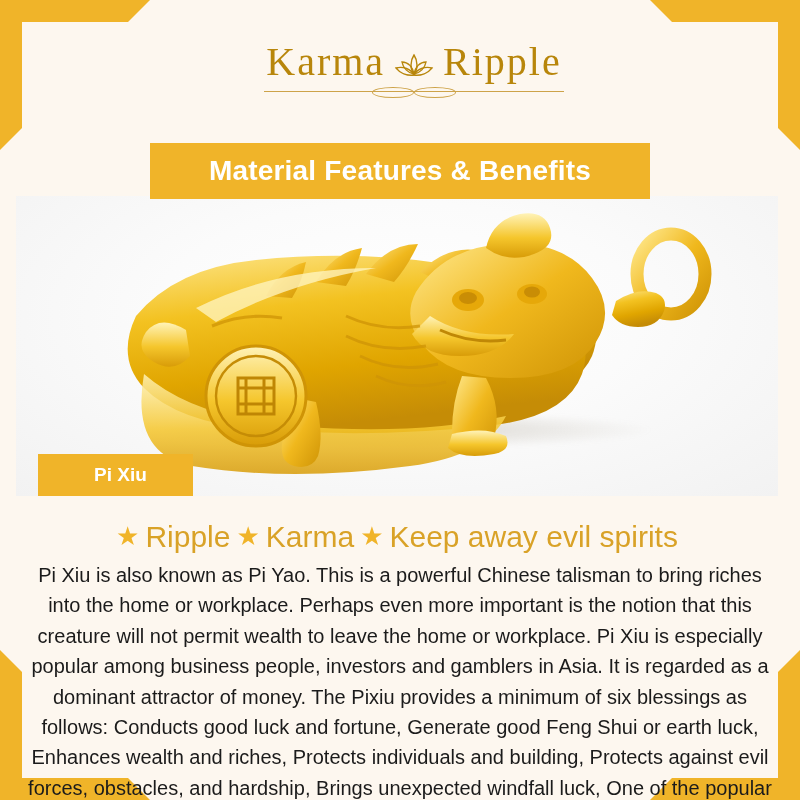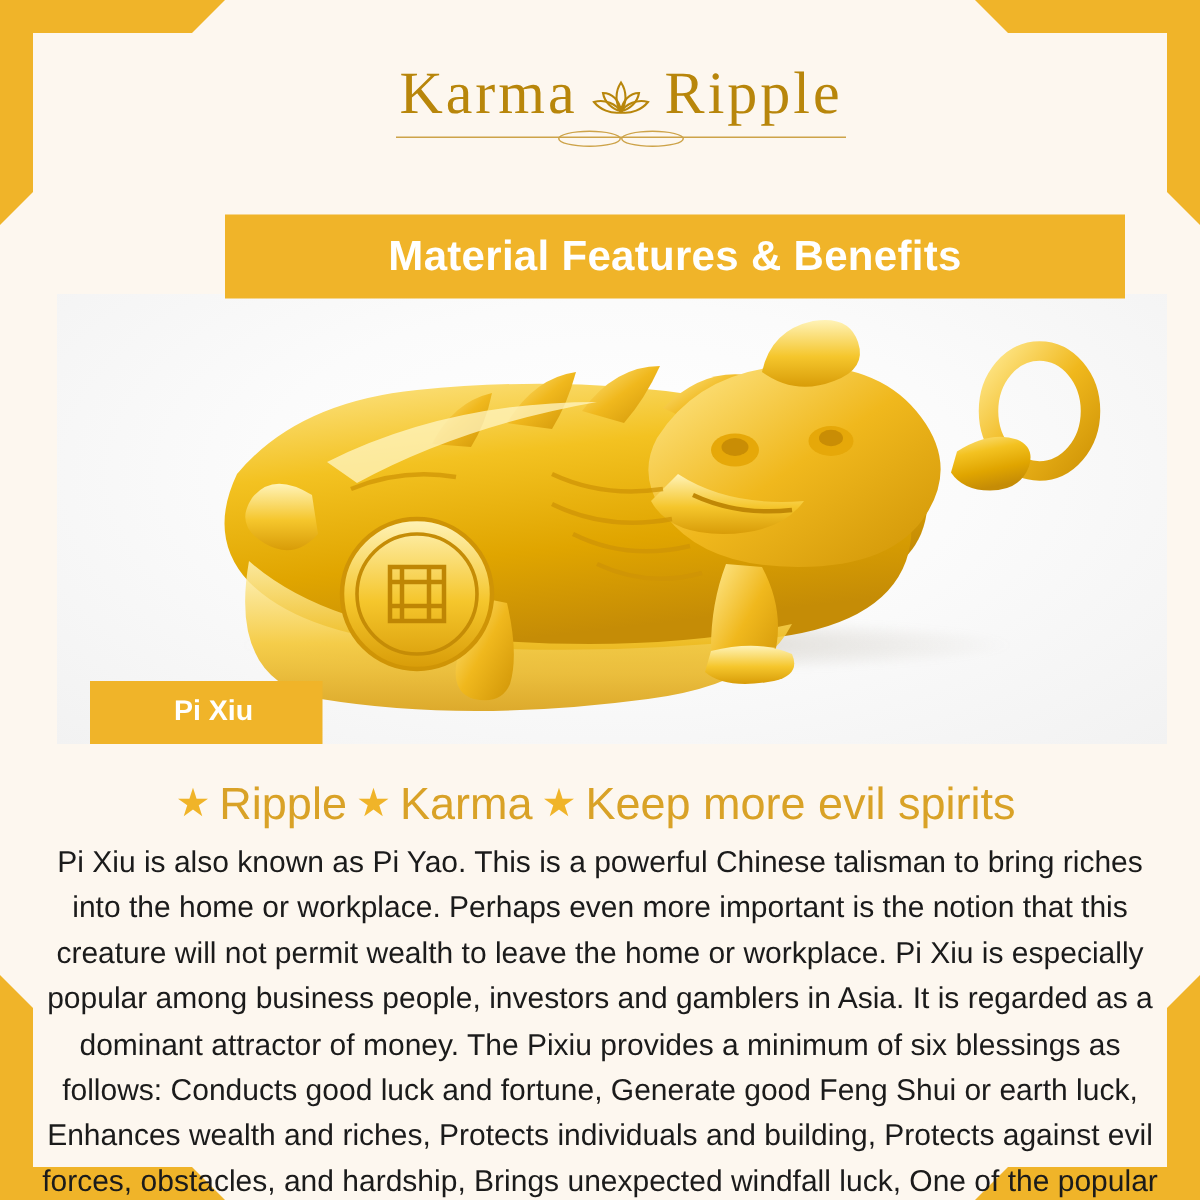--- a/index.html
+++ b/index.html
@@ -70,36 +70,36 @@
   }
   .brand-rule:before,.brand-rule:after{
     content:"";position:absolute;top:-4px;width:40px;height:9px;
     border:1px solid #cda349;border-radius:50%;
   }
   .brand-rule:before{left:108px;}
   .brand-rule:after{left:150px;}
 
   
   .headline-band{
-    position:absolute;left:150px;top:143px;width:600px;height:56px;
+    position:absolute;left:150px;top:143px;width:500px;height:56px;
     background:#f0b429;
     display:flex;align-items:center;justify-content:center;
     z-index:6;
   }
   .headline-text{
     color:#ffffff;
     font-size:28px;
     font-weight:bold;
     letter-spacing:0.2px;
     white-space:nowrap;
   }
 
   
   .photo{
-    position:absolute;left:38px;top:196px;right:22px;height:300px;
+    position:absolute;left:16px;top:196px;right:22px;height:300px;
     background:
       radial-gradient(ellipse at 50% 40%, #ffffff 0%, #fbfbfb 45%, #f2f2f2 100%);
     overflow:hidden;
     z-index:2;
   }
   .pixiu-wrap{
     position:absolute;left:0;right:0;top:0;bottom:0;
   }
   .shadow-blob{
     position:absolute;left:120px;top:215px;width:520px;height:38px;
@@ -255,18 +255,18 @@
           <path d="M196 130 q34 -14 70 -8"></path>
         </g>
 
         <path d="M180 112 q80 -40 180 -40 q-90 16 -160 54 z" fill="#fff6c4" opacity="0.75"></path>
       </svg>
     </div>
     <div class="caption-tab">Pi Xiu</div>
   </div>
 
   <div class="benefits">
-    <span class="star">★</span><span class="b-word">Ripple</span><span class="star">★</span><span class="b-word">Karma</span><span class="star">★</span><span class="b-word">Keep more evil spirits</span>
+    <span class="star">★</span><span class="b-word">Ripple</span><span class="star">★</span><span class="b-word">Karma</span><span class="star">★</span><span class="b-word">Keep away evil spirits</span>
   </div>
 
   <div class="body-copy">Pi Xiu is also known as Pi Yao. This is a powerful Chinese talisman to bring riches into the home or workplace. Perhaps even more important is the notion that this creature will not permit wealth to leave the home or workplace. Pi Xiu is especially popular among business people, investors and gamblers in Asia. It is regarded as a dominant attractor of money. The Pixiu provides a minimum of six blessings as follows: Conducts good luck and fortune, Generate good Feng Shui or earth luck, Enhances wealth and riches, Protects individuals and building, Protects against evil forces, obstacles, and hardship, Brings unexpected windfall luck, One of the popular ways to retain a Pixiu is to wear it on a bracelet.</div>
 
 </div>
 
 </body></html>

